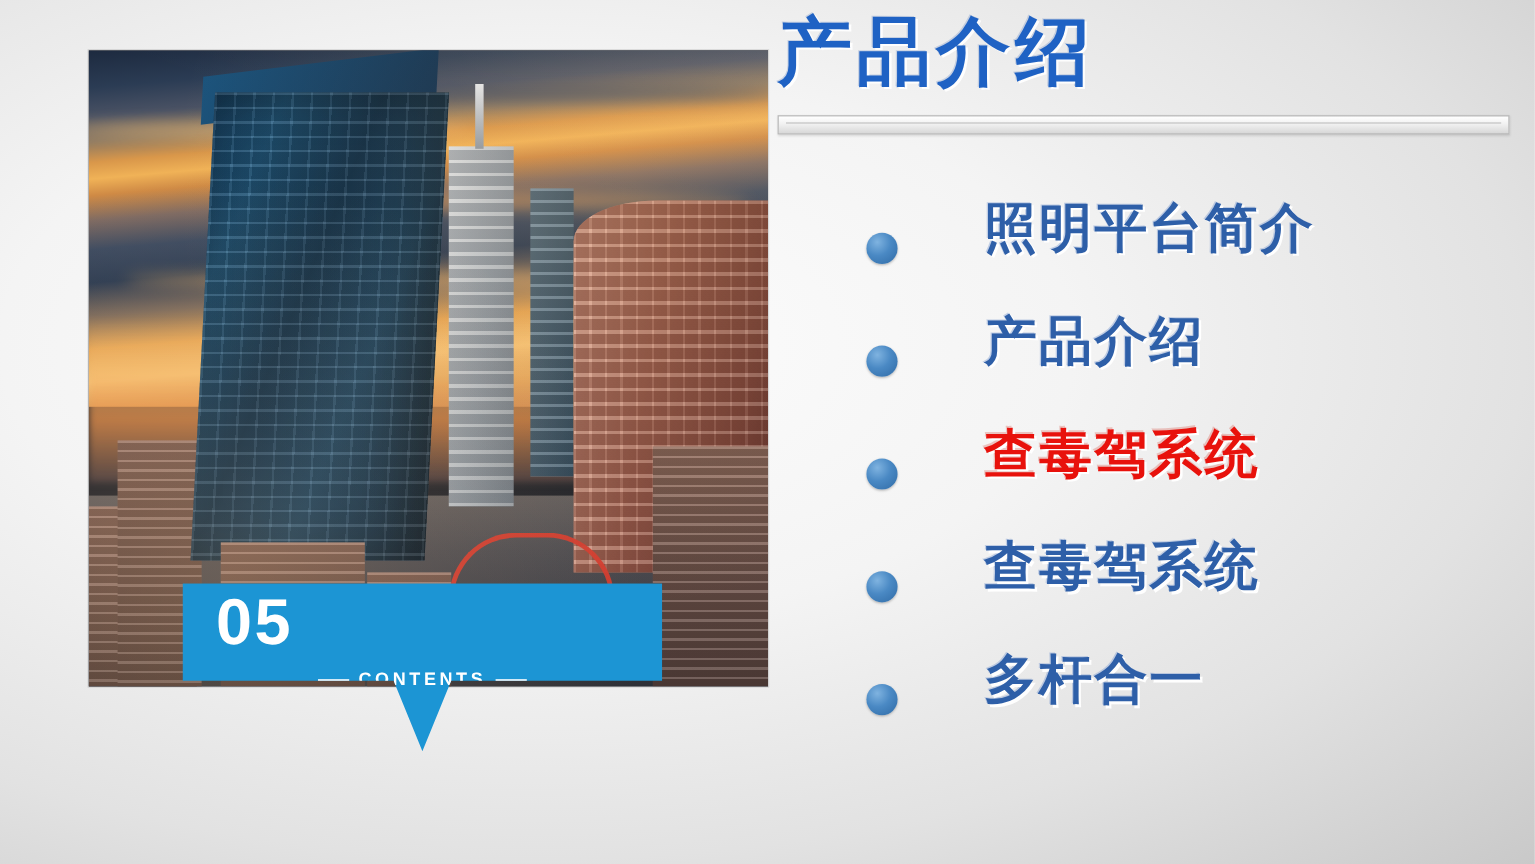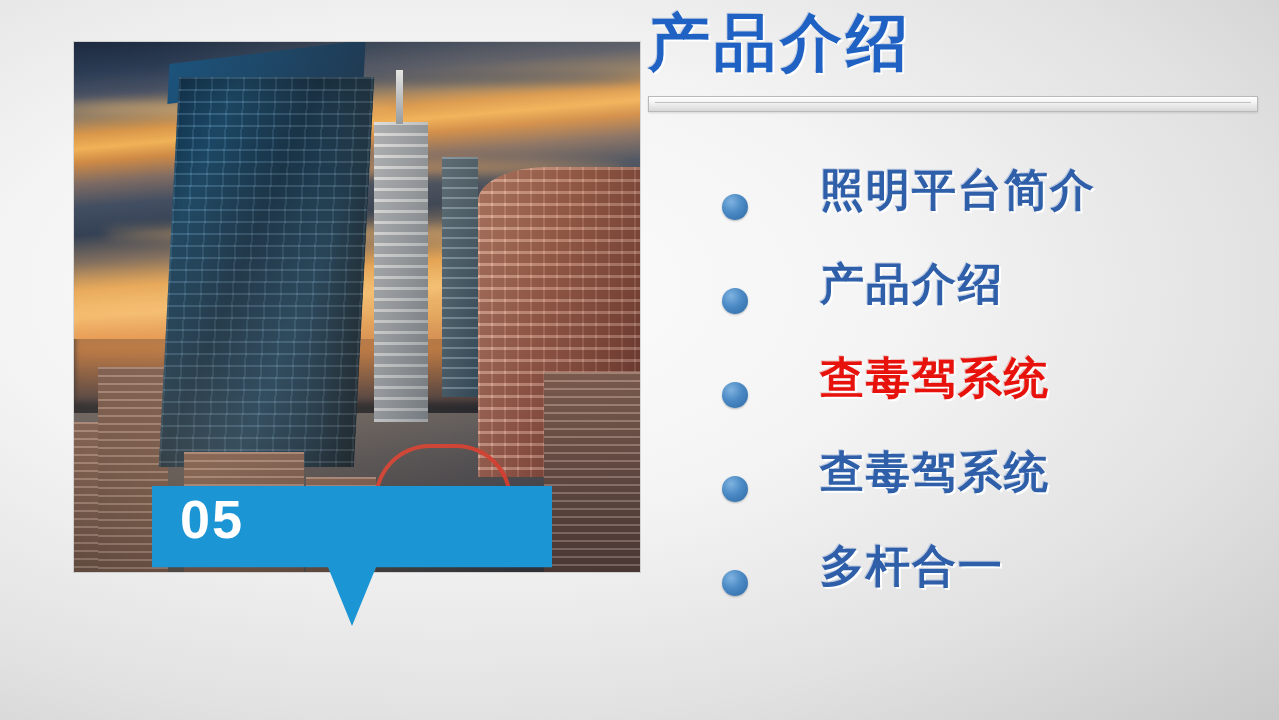--- a/index.html
+++ b/index.html
@@ -333,20 +333,23 @@
     <div class="bldg low-block" style="left:110px; width:120px; height:120px;"></div>
     <div class="bldg low-block" style="left:232px; width:70px; height:95px;"></div>
     <div class="bldg low-block" style="left:470px; width:96px; height:200px;"></div>
     <div class="bridge-arc"></div>
     <div class="bridge-deck"></div>
     <div class="photo-haze"></div>
   </div>
 
   <div class="chevron">
     <div class="chev-number">05</div>
+    <div class="chev-contents">
+      <span class="rule"></span><span>CONTENTS</span><span class="rule"></span>
+    </div>
   </div>
 
   <div class="title-wrap">
     <div class="title">产品介绍</div>
   </div>
   <div class="title-rule"></div>
 
   <div class="bullet-list">
 
     <div class="bullet-row">

